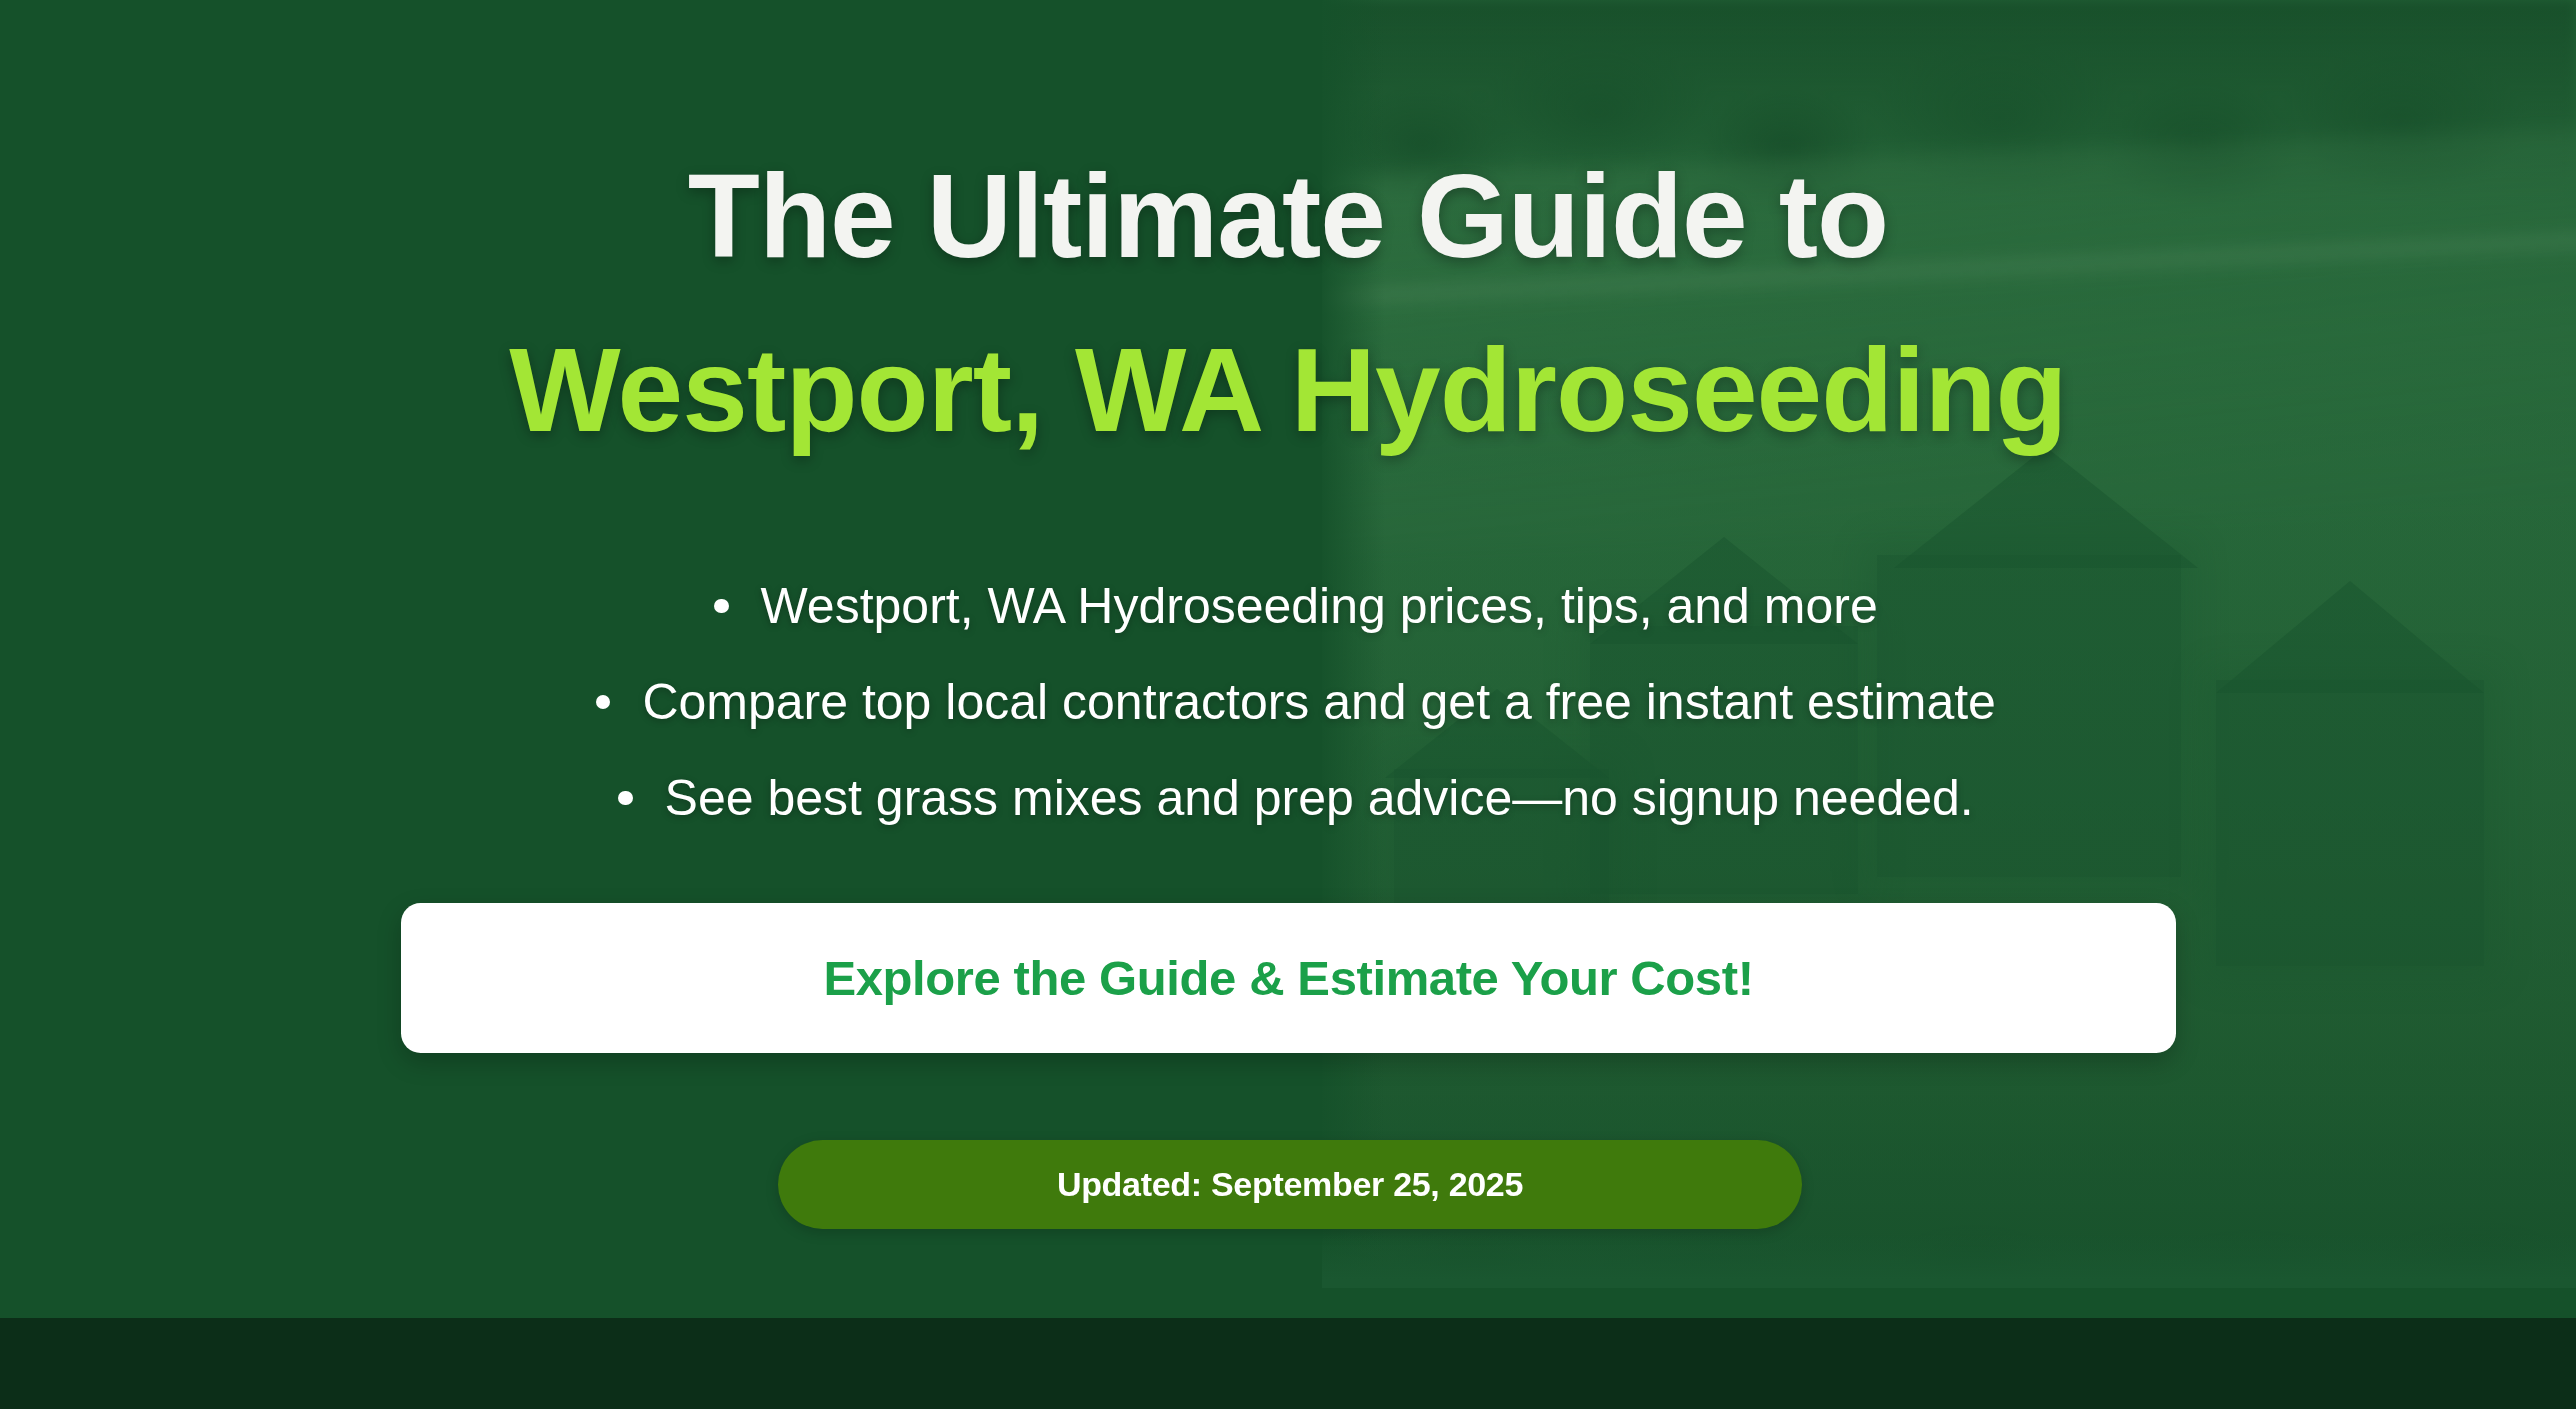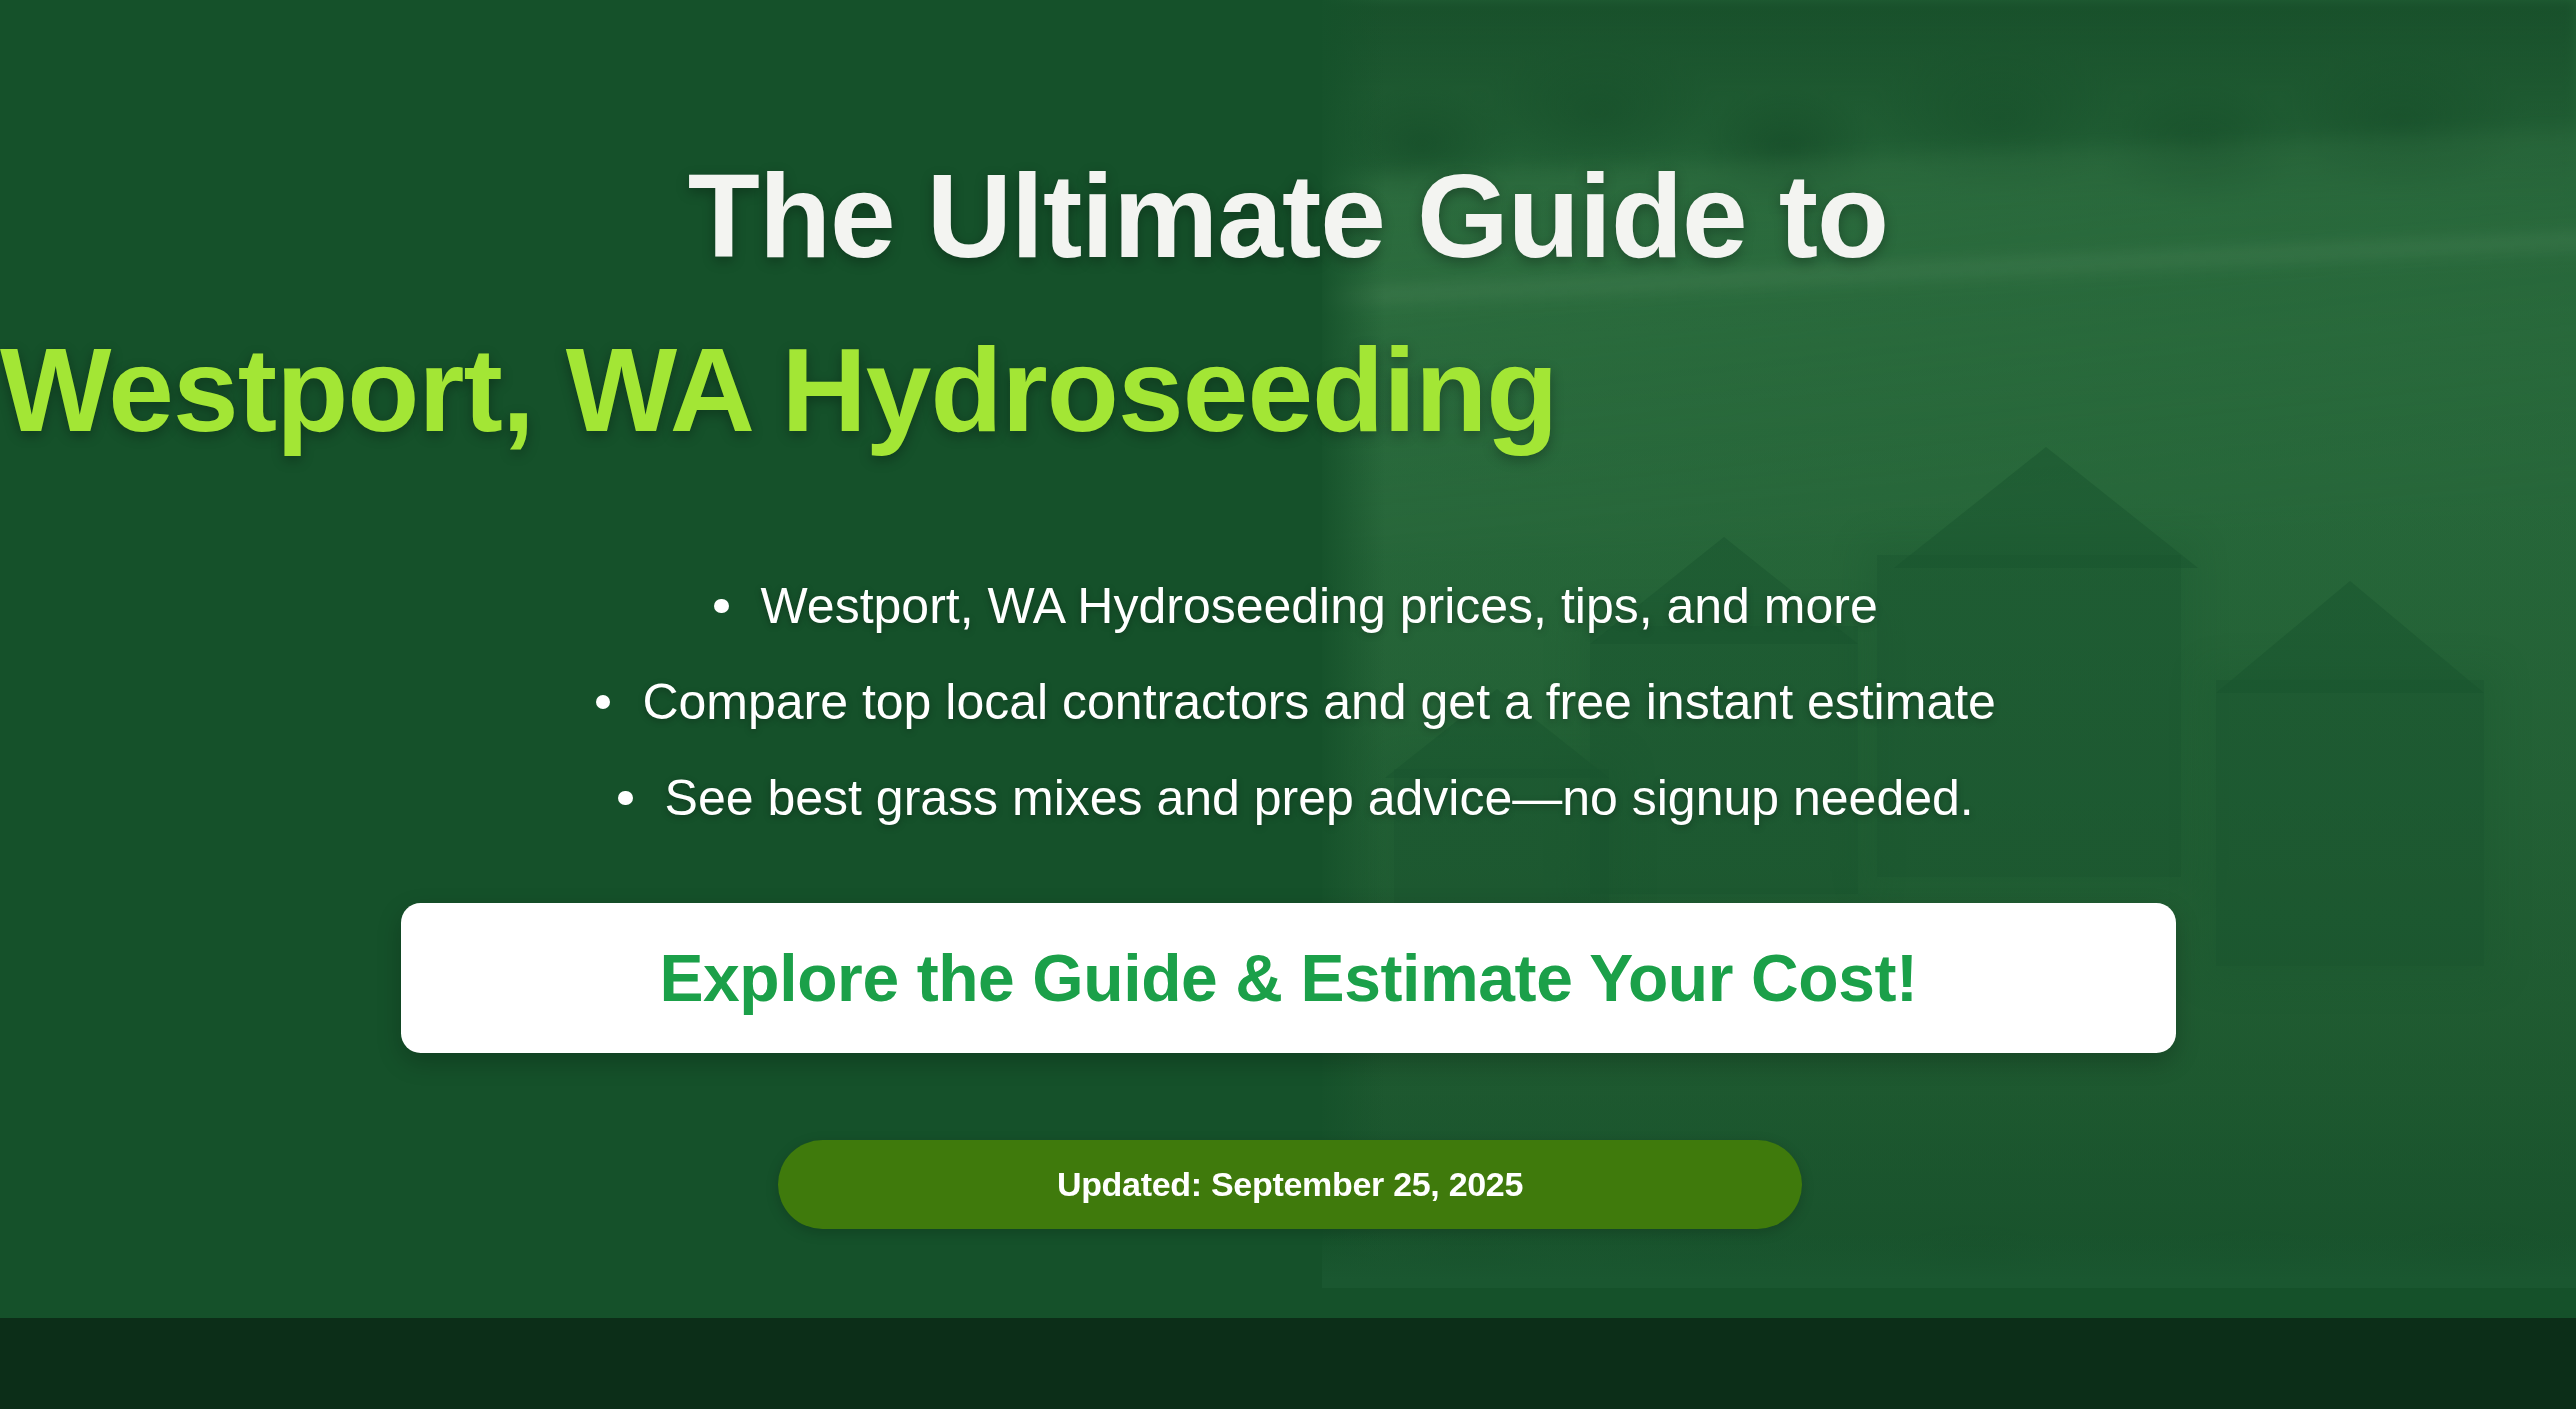--- a/index.html
+++ b/index.html
@@ -148,20 +148,21 @@
     letter-spacing: -0.9px;
     color: #f3f4f1;
     text-shadow: 0 3.6px 12.5px rgba(0,0,0,.30);
     margin: 0;
   }
   .headline-accent {
     position: absolute;
     left: 0;
     top: 331px;
     width: 2576px;
+    text-align: center;
     font-size: 118px;
     font-weight: 700;
     line-height: 1.0;
     letter-spacing: -0.9px;
     color: #a3e635;
     text-shadow: 0 3.6px 12.5px rgba(0,0,0,.30);
     margin: 0;
   }
 
   .bullets {
@@ -201,21 +202,21 @@
     position: absolute;
     left: 401px;
     top: 903px;
     width: 1775px;
     height: 150px;
     background: #ffffff;
     border: none;
     border-radius: 19.7px;
     color: #1ba049;
     font-family: "Liberation Sans", sans-serif;
-    font-size: 66px;
+    font-size: 49px;
     font-weight: 700;
     letter-spacing: -0.4px;
     cursor: pointer;
     box-shadow: 0 9px 25px rgba(0,0,0,.22);
     display: flex;
     align-items: center;
     justify-content: center;
     padding: 0;
   }
 

